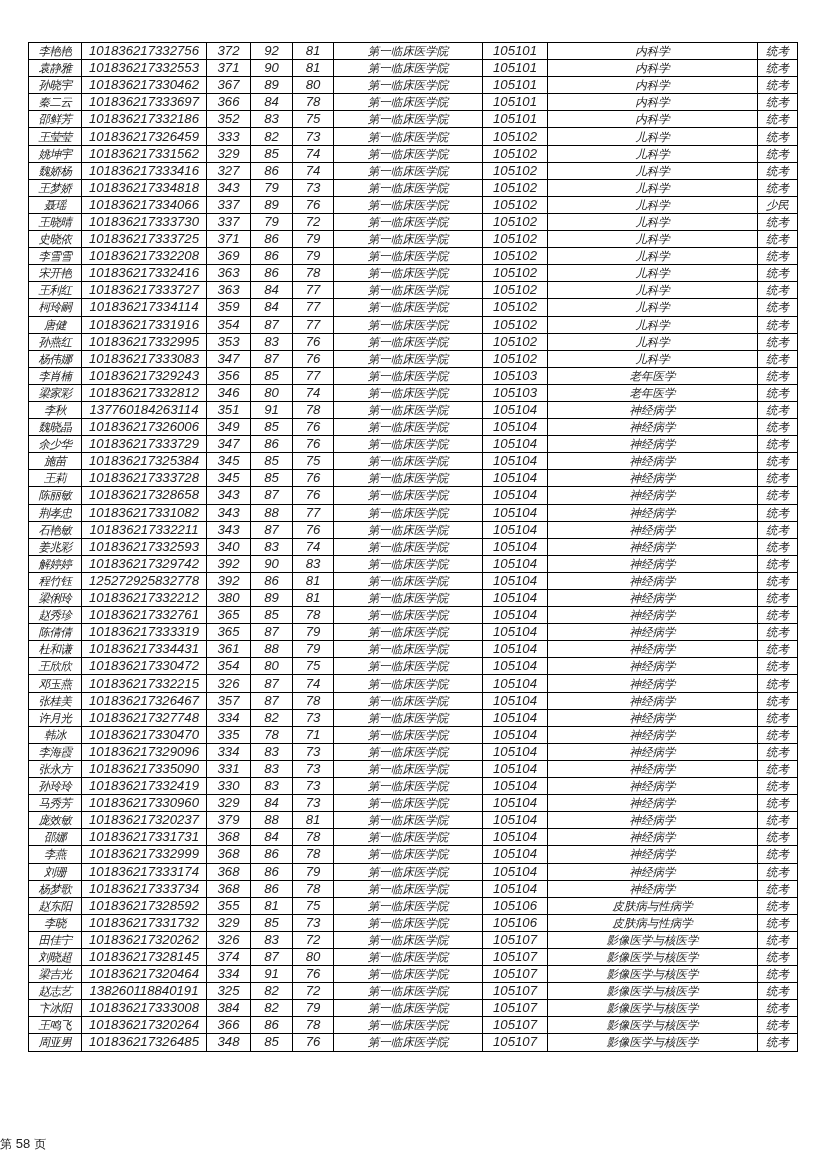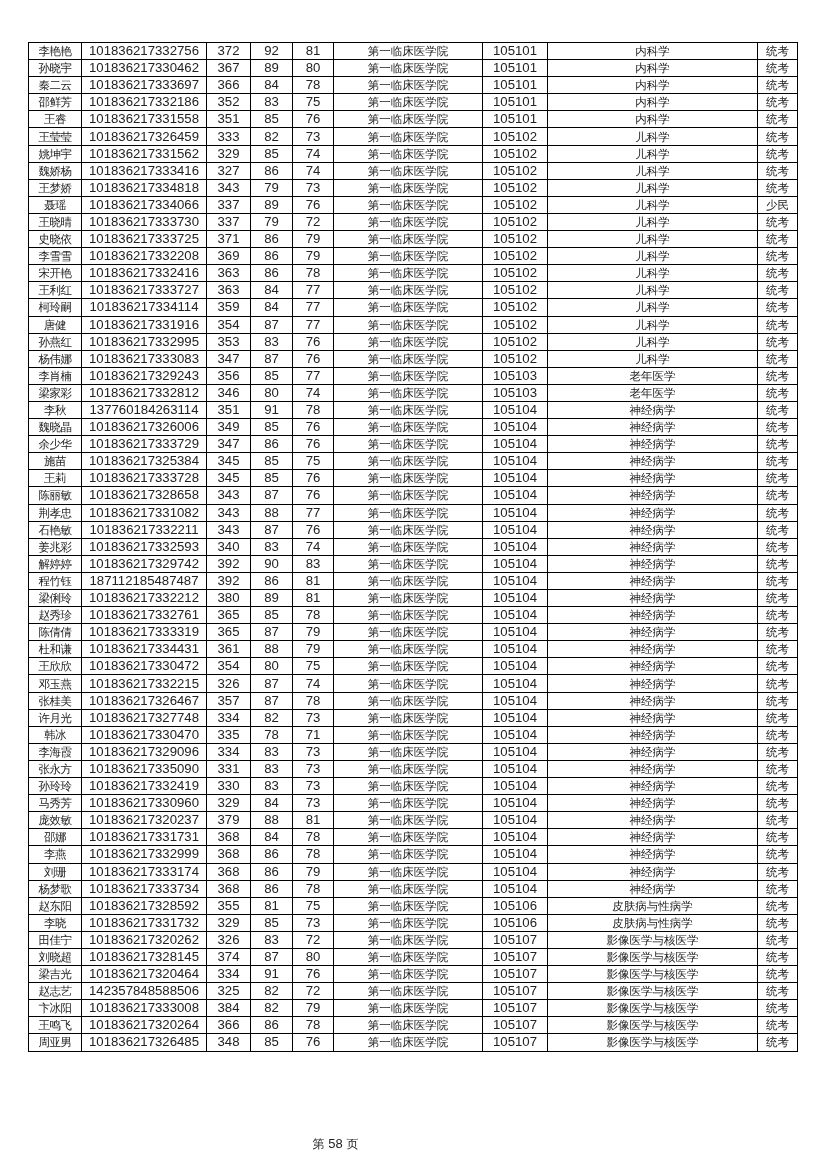--- a/index.html
+++ b/index.html
@@ -1,38 +1,39 @@
 <!DOCTYPE html>
 <html><head>
 <meta charset="utf-8">
 <style>
   html, body { margin:0; padding:0; background:#ffffff; }
   body { width:827px; height:1169px; position:relative; overflow:hidden; }
   #tbl {
     position:absolute; left:28px; top:42px;
     border-collapse:collapse; table-layout:fixed;
     width:769px;
+    font-style:italic;
   }
   #tbl td {
     border:1px solid #000; height:16.1px; padding:0;
     line-height:16px; white-space:nowrap; overflow:hidden;
     color:#222;
   }
   .c-name { width:52px; text-align:center; font-family:"DejaVu Serif","Liberation Serif",serif; font-size:11.5px; letter-spacing:-0.5px; color:#333; }
   .c-id { width:124px; text-align:center; font-family:"Liberation Sans",sans-serif; font-size:13.2px; }
   .c-num { text-align:center; font-family:"Liberation Sans",sans-serif; font-size:13.2px; }
   .c-total { width:43px; }
   .c-s1 { width:41px; }
   .c-s2 { width:40px; }
   .c-college { width:148px; text-align:center; font-family:"DejaVu Serif","Liberation Serif",serif; font-size:11.5px; color:#444; }
   .c-code { width:64px; text-align:center; font-family:"Liberation Sans",sans-serif; font-size:13.2px; }
   .c-major { width:209px; text-align:center; font-family:"DejaVu Serif","Liberation Serif",serif; font-size:11.5px; color:#444; }
   .c-type { width:39px; text-align:center; font-family:"DejaVu Serif","Liberation Serif",serif; font-size:11.5px; color:#444; }
   #footer {
-    position:absolute; left:0; width:671px; top:1136px; text-align:center;
+    position:absolute; left:0; width:671px; top:1136px; text-align:left;
     font-family:"DejaVu Serif","Liberation Serif",serif; font-size:12px; color:#222;
   }
   #footer .num { font-family:"Liberation Sans",sans-serif; font-size:13px; }
 </style>
 </head>
 <body>
 
 <table id="tbl">
   <colgroup>
     <col style="width:53px">
@@ -51,20 +52,31 @@
         <td class="c-id">101836217332756</td>
         <td class="c-num c-total">372</td>
         <td class="c-num c-s1">92</td>
         <td class="c-num c-s2">81</td>
         <td class="c-college">第一临床医学院</td>
         <td class="c-code">105101</td>
         <td class="c-major">内科学</td>
         <td class="c-type">统考</td>
       </tr>
       <tr>
+        <td class="c-name">袁静雅</td>
+        <td class="c-id">101836217332553</td>
+        <td class="c-num c-total">371</td>
+        <td class="c-num c-s1">90</td>
+        <td class="c-num c-s2">81</td>
+        <td class="c-college">第一临床医学院</td>
+        <td class="c-code">105101</td>
+        <td class="c-major">内科学</td>
+        <td class="c-type">统考</td>
+      </tr>
+      <tr>
         <td class="c-name">孙晓宇</td>
         <td class="c-id">101836217330462</td>
         <td class="c-num c-total">367</td>
         <td class="c-num c-s1">89</td>
         <td class="c-num c-s2">80</td>
         <td class="c-college">第一临床医学院</td>
         <td class="c-code">105101</td>
         <td class="c-major">内科学</td>
         <td class="c-type">统考</td>
       </tr>
@@ -84,31 +96,20 @@
         <td class="c-id">101836217332186</td>
         <td class="c-num c-total">352</td>
         <td class="c-num c-s1">83</td>
         <td class="c-num c-s2">75</td>
         <td class="c-college">第一临床医学院</td>
         <td class="c-code">105101</td>
         <td class="c-major">内科学</td>
         <td class="c-type">统考</td>
       </tr>
       <tr>
-        <td class="c-name">王睿</td>
-        <td class="c-id">101836217331558</td>
-        <td class="c-num c-total">351</td>
-        <td class="c-num c-s1">85</td>
-        <td class="c-num c-s2">76</td>
-        <td class="c-college">第一临床医学院</td>
-        <td class="c-code">105101</td>
-        <td class="c-major">内科学</td>
-        <td class="c-type">统考</td>
-      </tr>
-      <tr>
         <td class="c-name">王莹莹</td>
         <td class="c-id">101836217326459</td>
         <td class="c-num c-total">333</td>
         <td class="c-num c-s1">82</td>
         <td class="c-num c-s2">73</td>
         <td class="c-college">第一临床医学院</td>
         <td class="c-code">105102</td>
         <td class="c-major">儿科学</td>
         <td class="c-type">统考</td>
       </tr>
@@ -382,21 +383,21 @@
         <td class="c-num c-total">392</td>
         <td class="c-num c-s1">90</td>
         <td class="c-num c-s2">83</td>
         <td class="c-college">第一临床医学院</td>
         <td class="c-code">105104</td>
         <td class="c-major">神经病学</td>
         <td class="c-type">统考</td>
       </tr>
       <tr>
         <td class="c-name">程竹钰</td>
-        <td class="c-id">187112185487487</td>
+        <td class="c-id">125272925832778</td>
         <td class="c-num c-total">392</td>
         <td class="c-num c-s1">86</td>
         <td class="c-num c-s2">81</td>
         <td class="c-college">第一临床医学院</td>
         <td class="c-code">105104</td>
         <td class="c-major">神经病学</td>
         <td class="c-type">统考</td>
       </tr>
       <tr>
         <td class="c-name">梁俐玲</td>
@@ -646,21 +647,21 @@
         <td class="c-num c-total">334</td>
         <td class="c-num c-s1">91</td>
         <td class="c-num c-s2">76</td>
         <td class="c-college">第一临床医学院</td>
         <td class="c-code">105107</td>
         <td class="c-major">影像医学与核医学</td>
         <td class="c-type">统考</td>
       </tr>
       <tr>
         <td class="c-name">赵志艺</td>
-        <td class="c-id">142357848588506</td>
+        <td class="c-id">138260118840191</td>
         <td class="c-num c-total">325</td>
         <td class="c-num c-s1">82</td>
         <td class="c-num c-s2">72</td>
         <td class="c-college">第一临床医学院</td>
         <td class="c-code">105107</td>
         <td class="c-major">影像医学与核医学</td>
         <td class="c-type">统考</td>
       </tr>
       <tr>
         <td class="c-name">卞冰阳</td>

